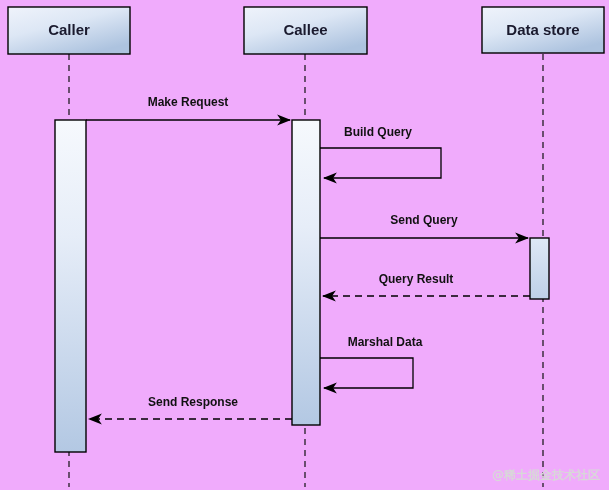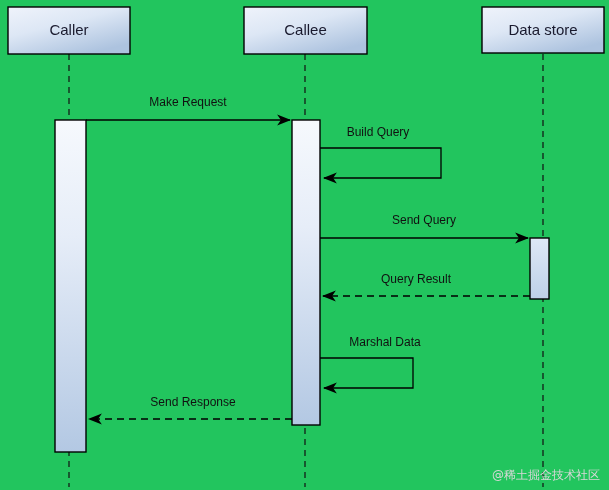--- a/index.html
+++ b/index.html
@@ -7,22 +7,23 @@
     padding: 0;
     background: #ffffff;
   }
   body {
     font-family: "Liberation Sans", sans-serif;
   }
   #diagram-root {
     position: relative;
     width: 609px;
     height: 490px;
-    background: #22c55e;
+    background: #f0abfc;
     overflow: hidden;
+    font-weight: bold;
   }
   #seq-svg {
     position: absolute;
     top: 0;
     left: 0;
     width: 609px;
     height: 490px;
     display: block;
   }
   .participant-label {

